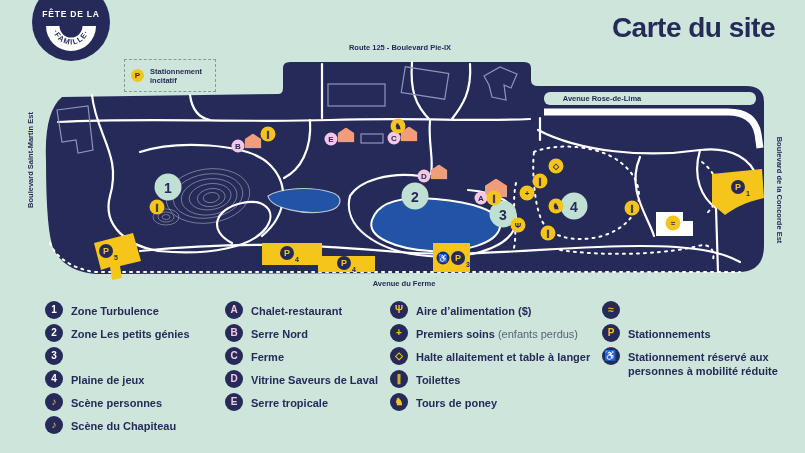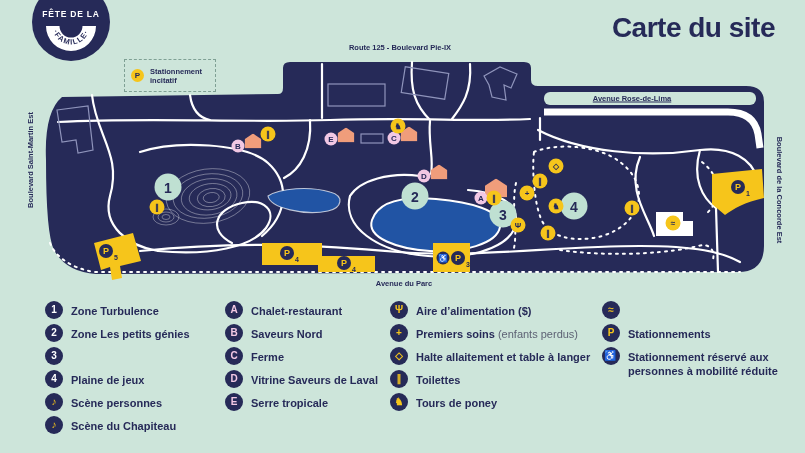--- a/index.html
+++ b/index.html
@@ -143,22 +143,22 @@
   </svg>
 
   <div class="page-title">Carte du site</div>
 
   <div class="incitatif">
     <span class="p-circ">P</span>
     <span class="lbl">Stationnement incitatif</span>
   </div>
 
   <div class="street" style="left:400px;top:47px;">Route 125 - Boulevard Pie-IX</div>
-  <div class="street" style="left:632px;top:98px;text-decoration:underline;">Avenue Rose-de-Lima</div>
-  <div class="street" style="left:404px;top:283px;">Avenue du Parc</div>
+  <div class="street" style="left:602px;top:98px;">Avenue Rose-de-Lima</div>
+  <div class="street" style="left:404px;top:283px;">Avenue du Ferme</div>
   <div class="street vl" style="left:30px;top:160px;">Boulevard Saint-Martin Est</div>
   <div class="street vr" style="left:779px;top:190px;">Boulevard de la Concorde Est</div>
 
   <div id="markers">
       <div class="m house" style="left: 253px; top: 141px;"></div>
       <div class="m letter" style="left: 238px; top: 146px;">
         <span>B</span>
       </div>
       <div class="m house" style="left: 346px; top: 135px;"></div>
       <div class="m letter" style="left: 331px; top: 139px;">
@@ -275,21 +275,21 @@
           <span class="text">Scène du Chapiteau</span>
         </div>
       </div>
       <div class="legend-col">
         <div class="legend-item">
           <span class="badge letter">A</span>
           <span class="text">Chalet-restaurant</span>
         </div>
         <div class="legend-item">
           <span class="badge letter">B</span>
-          <span class="text">Saveurs Nord</span>
+          <span class="text">Serre Nord</span>
         </div>
         <div class="legend-item">
           <span class="badge letter">C</span>
           <span class="text">Ferme</span>
         </div>
         <div class="legend-item">
           <span class="badge letter">D</span>
           <span class="text">Vitrine Saveurs de Laval</span>
         </div>
         <div class="legend-item">

